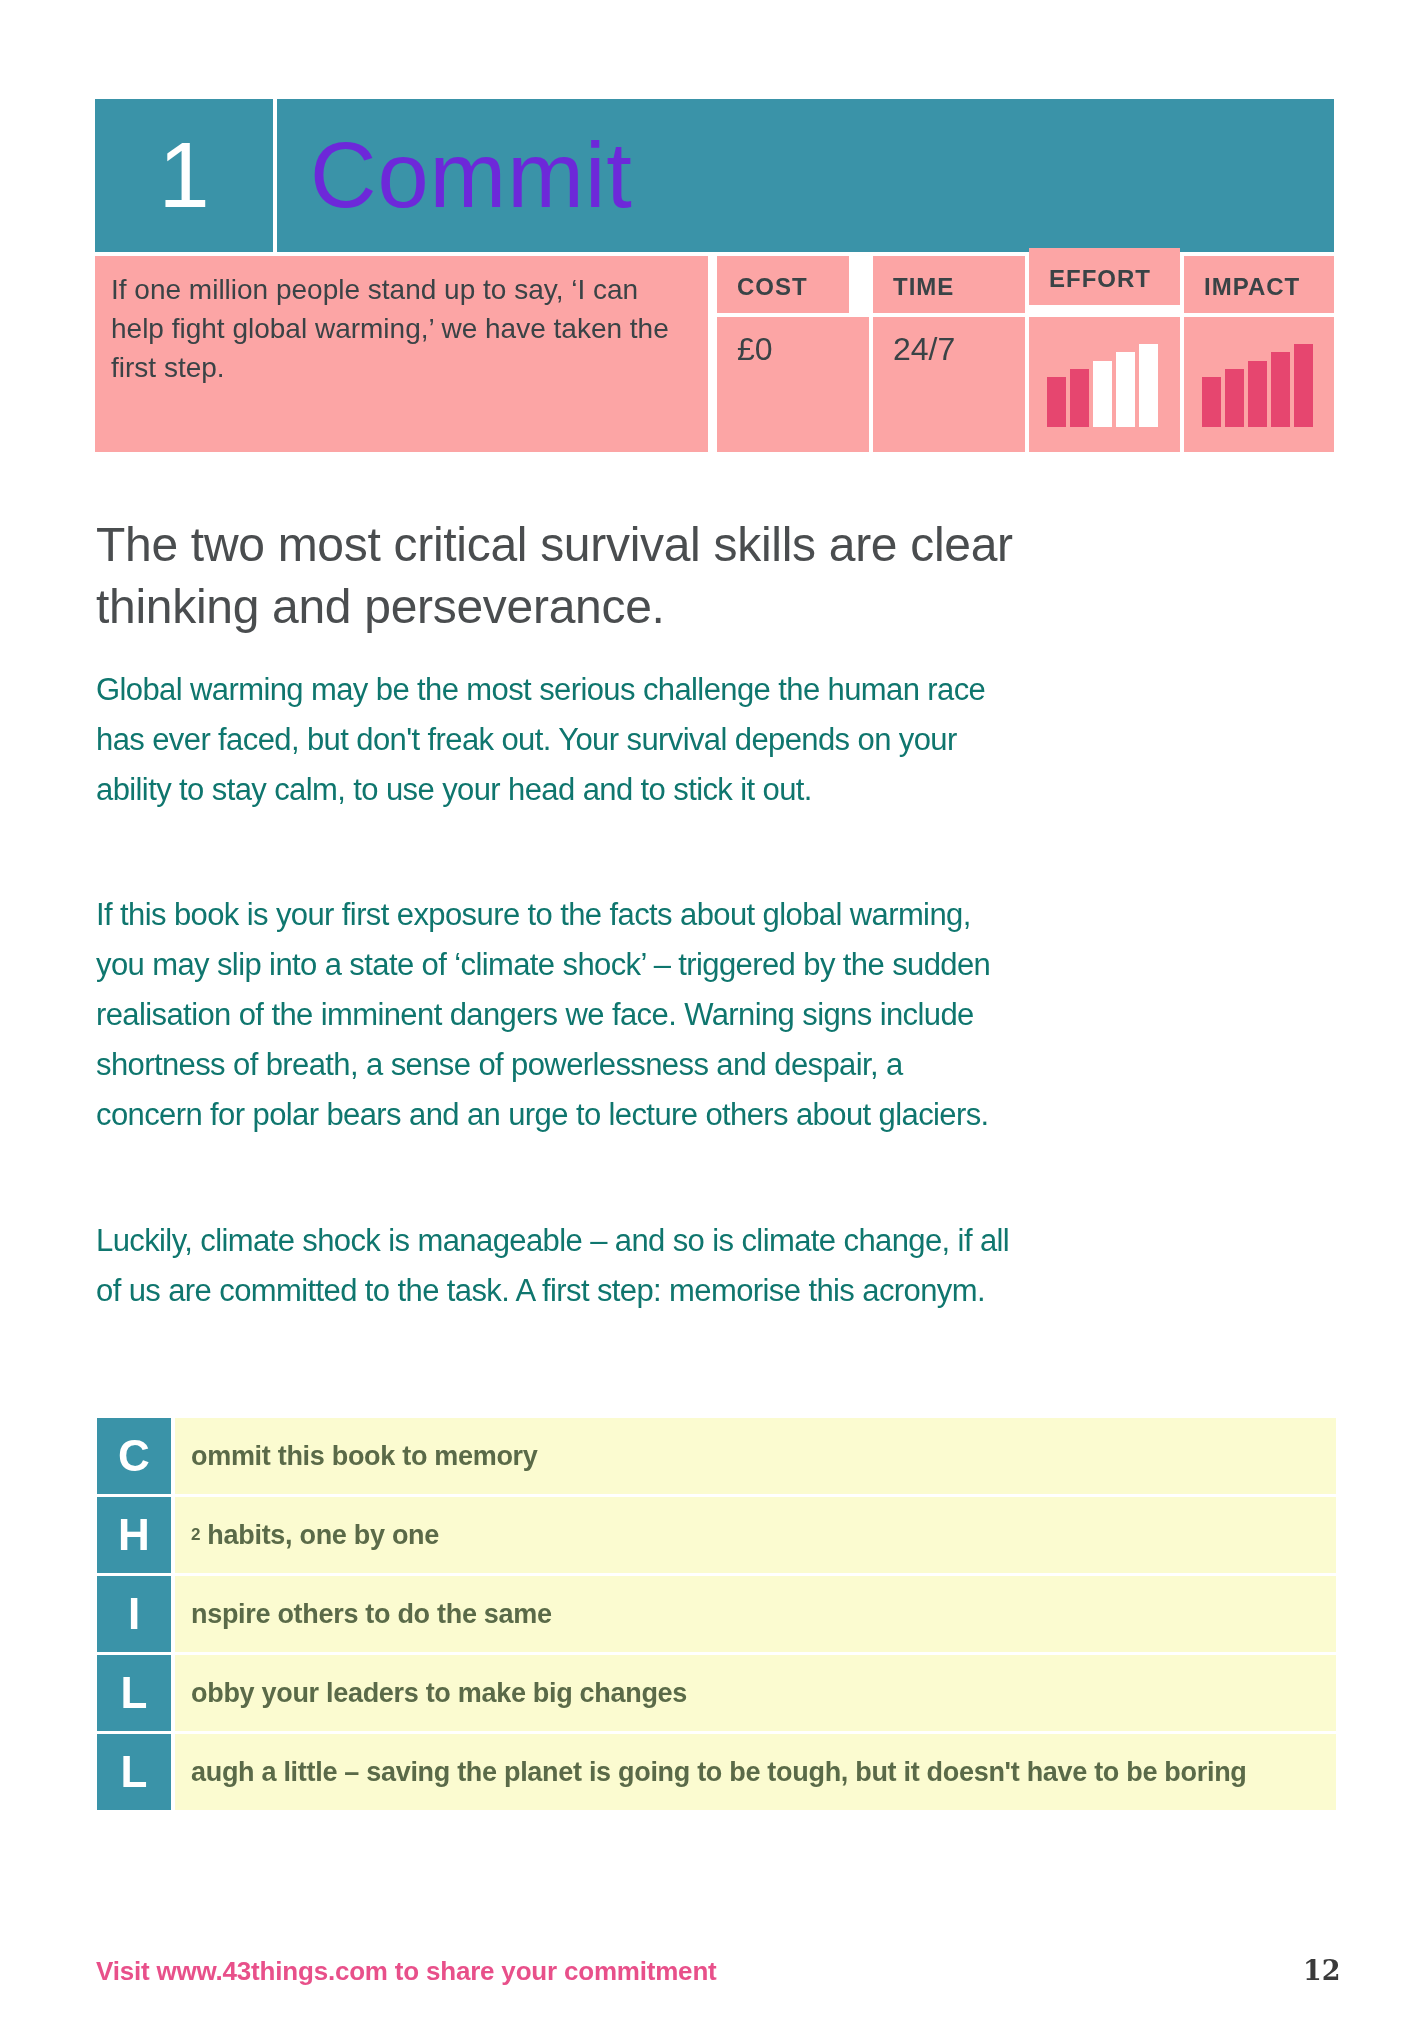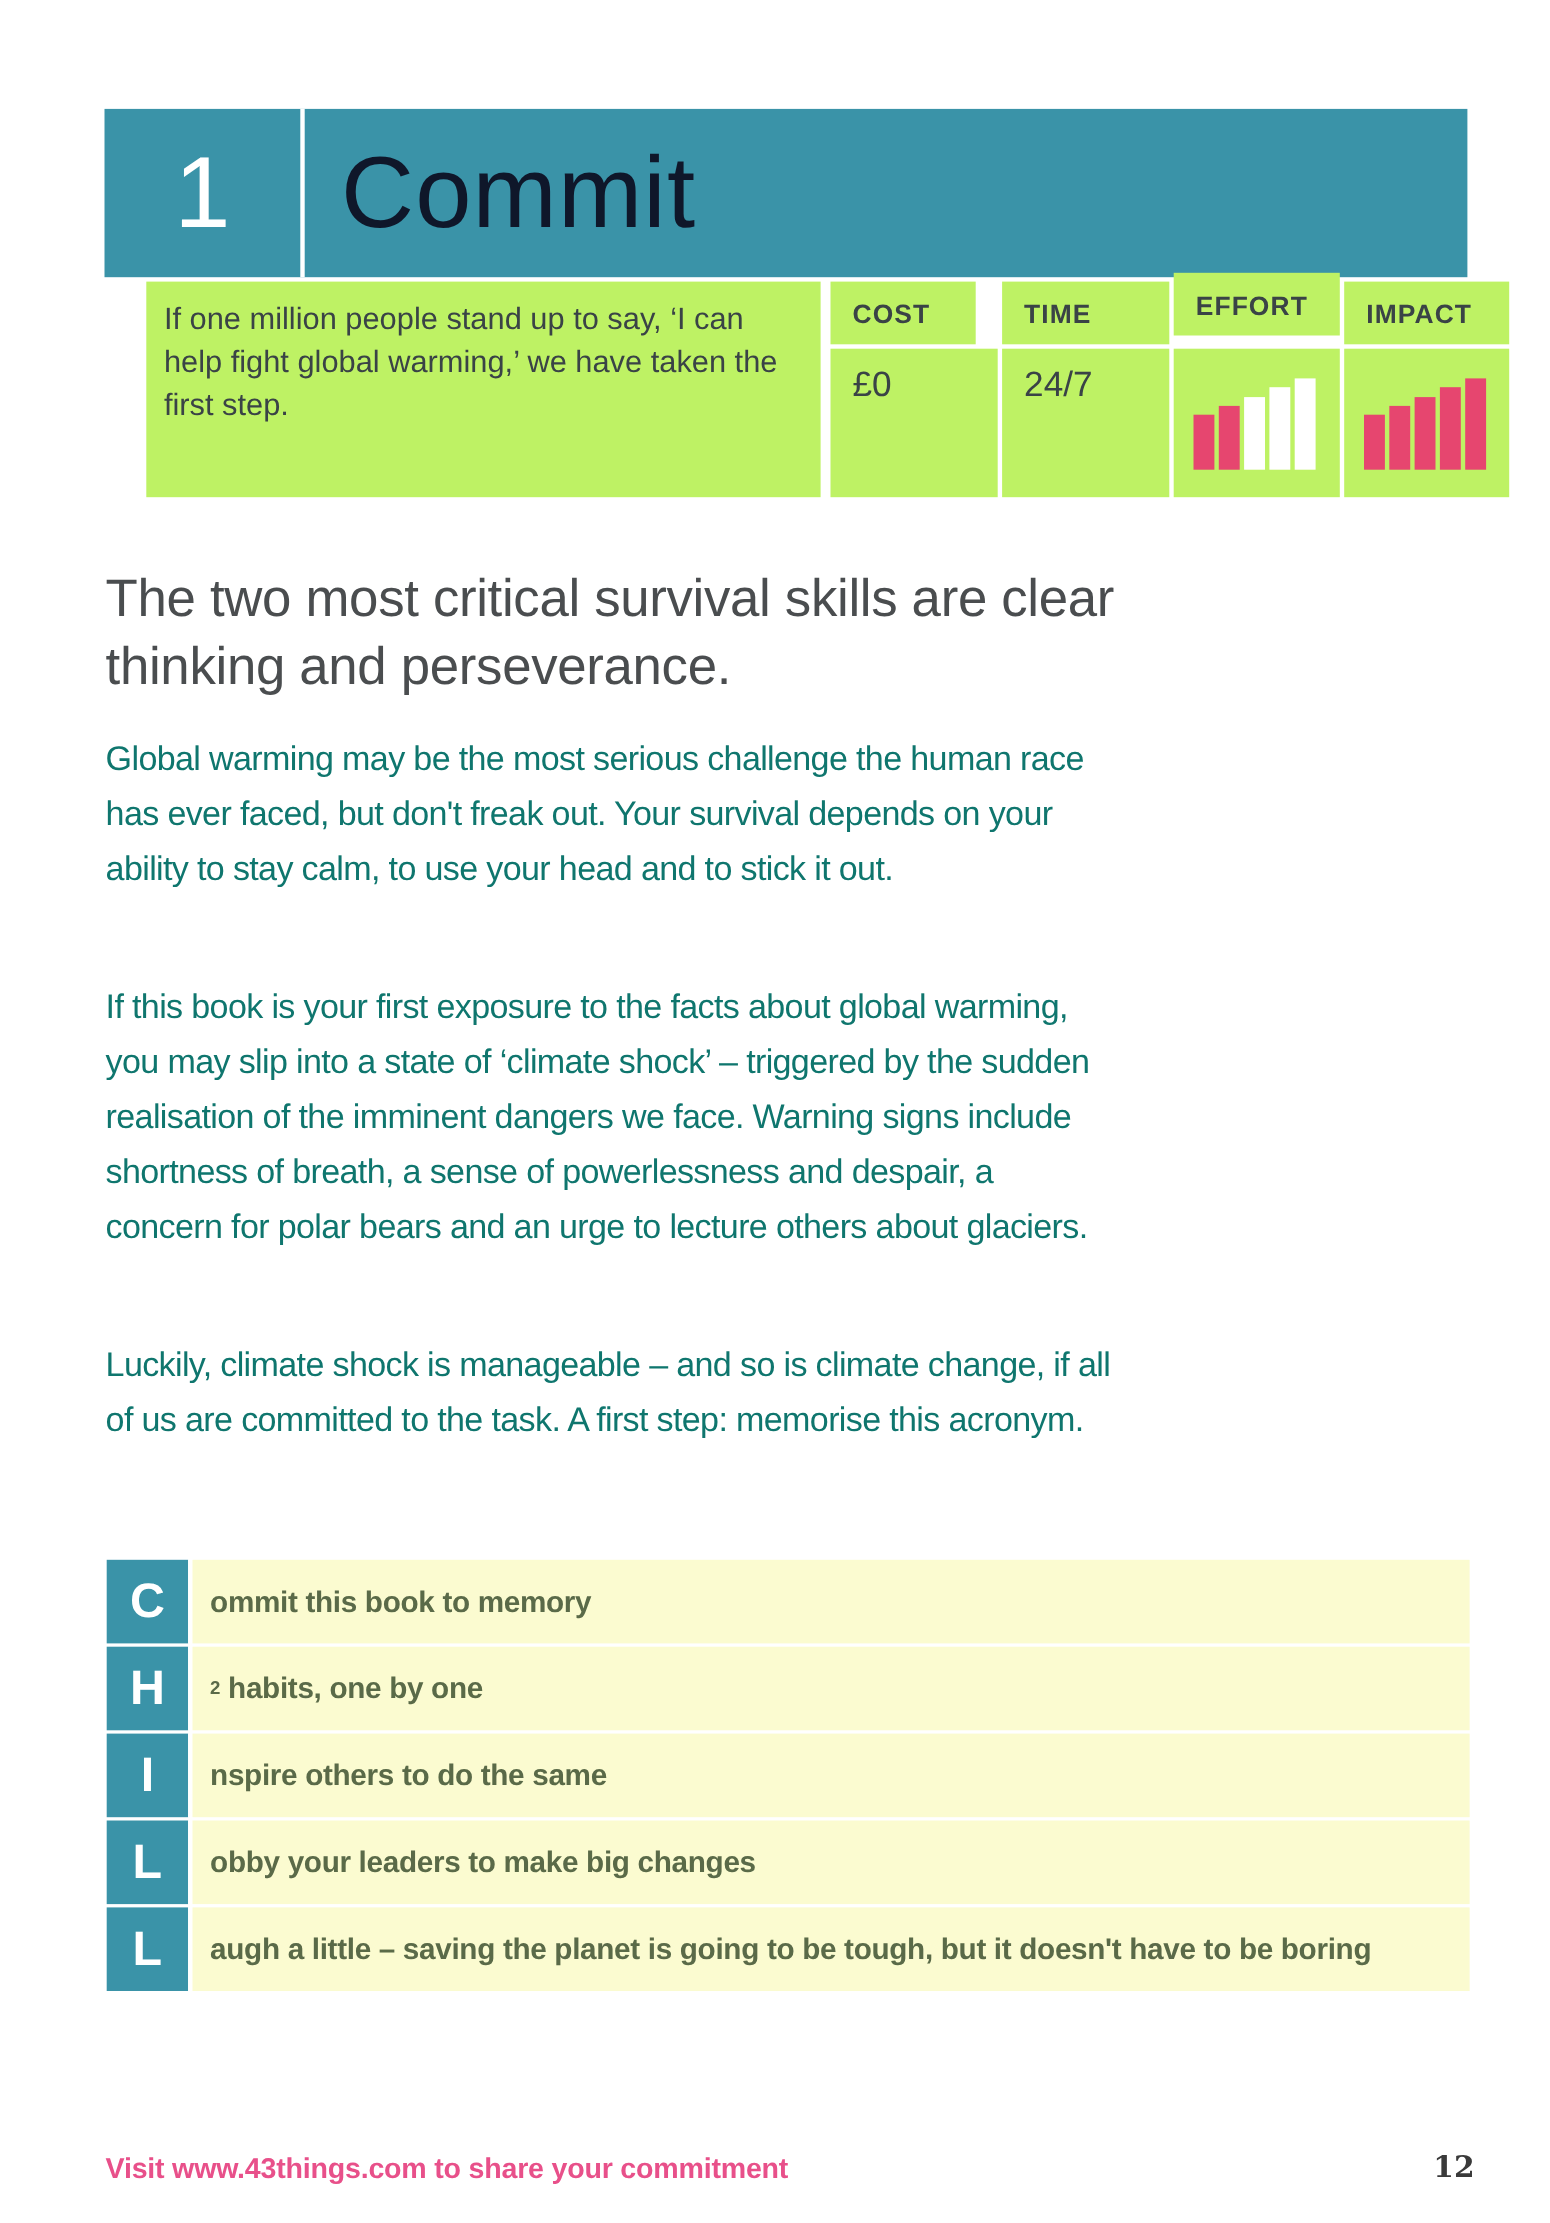--- a/index.html
+++ b/index.html
@@ -12,25 +12,25 @@
     
     .hdr-dark { left: 95px; top: 99px; width: 1239px; height: 153px; background: #3a93a8; }
     .hdr-num {
       left: 95px; top: 99px; width: 178px; height: 153px; display: flex;
       align-items: center; justify-content: center; color: #fff;
       font-size: 92px; font-weight: 400;
     }
     .hdr-divider { left: 273px; top: 99px; width: 4px; height: 153px; background: #fff; }
     .hdr-title {
       left: 310px; top: 99px; height: 153px; display: flex; align-items: center;
-      color: #0f172a; font-size: 92px; letter-spacing: 1px;
+      color: #6d28d9; font-size: 92px; letter-spacing: 1px;
     }
 
     .hdr-light { left: 95px; top: 256px; width: 1239px; height: 196px; background: #ffffff; }
-    .cell { background: #bef264; position: absolute; margin-left: 38px; }
+    .cell { background: #fca5a5; position: absolute; }
     .intro {
       left: 95px; top: 256px; width: 613px; height: 196px;
       box-sizing: border-box; padding: 14px 16px 0 16px;
       font-size: 28px; line-height: 39px; color: #3a4346;
     }
     .stat-label {
       font-size: 24px; font-weight: 700; color: #3a4346; letter-spacing: 1px;
       box-sizing: border-box; padding: 17px 0 0 20px;
     }
     .stat-value {

